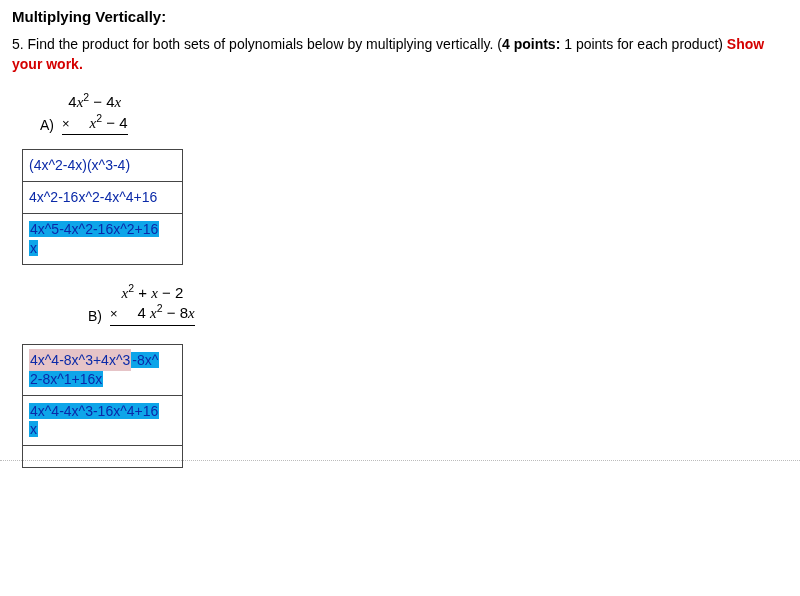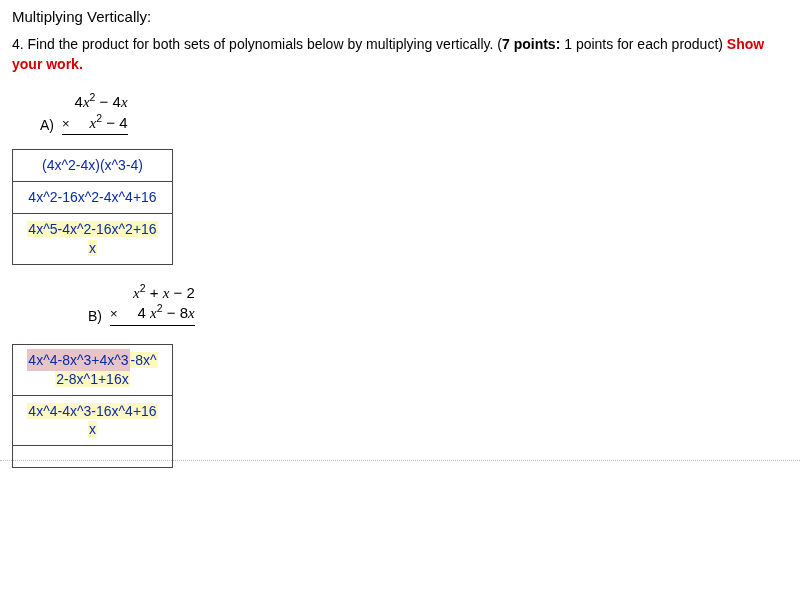--- a/index.html
+++ b/index.html
@@ -6,67 +6,67 @@
   body {
     font-family: Arial, Helvetica, sans-serif;
     font-size: 14px;
     color: #000;
     background: #fff;
     width: 800px;
     height: 596px;
     padding: 8px 12px;
     position: relative;
   }
-  .title { font-weight: normal; font-size: 15px; margin-bottom: 10px; }
+  .title { font-weight: bold; font-size: 15px; margin-bottom: 10px; }
   .question { font-size: 14px; line-height: 1.4; margin-bottom: 18px; }
   .bold { font-weight: bold; }
   .red-bold { color: #d40000; font-weight: bold; }
   .problem-block { margin-bottom: 18px; }
   .math-wrap { display: flex; align-items: flex-end; gap: 8px; margin-left: 28px; margin-bottom: 14px; }
   .label { font-size: 14px; margin-bottom: 2px; }
-  .vertical-mult { display: inline-block; text-align: right; font-size: 15px; line-height: 1.3; }
+  .vertical-mult { display: inline-block; text-align: center; font-size: 15px; line-height: 1.3; }
   .vm-line1 { white-space: nowrap; }
   .vm-line2 { display: flex; justify-content: flex-end; align-items: baseline; gap: 20px; border-bottom: 1.5px solid #000; padding-bottom: 1px; white-space: nowrap; }
   .times { font-size: 13px; }
   sup.p { font-size: 0.7em; vertical-align: super; line-height: 0; }
   .ital { font-style: italic; font-family: 'Times New Roman', serif; }
 
-  .answer-table { border-collapse: collapse; margin-bottom: 10px; text-align: center; }
+  .answer-table { border-collapse: collapse; margin-left: 10px; margin-bottom: 10px; }
   .answer-table td {
     border: 1px solid #454545;
     padding: 6px 6px;
     min-width: 160px;
     max-width: 162px;
     font-size: 14px;
     color: #0b2aa8;
     font-weight: 500;
     line-height: 1.35;
     word-break: break-word;
   }
-  .hl-purple { background: #fef9c3; padding: 0 1px; }
+  .hl-purple { background: #0ea5e9; padding: 0 1px; }
   .hl-pink { background: #e6c4c7; padding: 3px 1px; }
 
   .dash-divider {
     border: none;
     border-top: 1px dotted #bcbcbc;
     margin: 0;
     position: absolute;
     left: 0;
     width: 800px;
     top: 460px;
   }
   .empty-cell { height: 22px; }
 </style>
 </head>
 <body>
 
 <div class="title">Multiplying Vertically:</div>
 
 <div class="question">
-  <span>4. Find the product for both sets of polynomials below by multiplying vertically. (</span><span class="bold">7 points:</span><span> 1 points for each product) </span><span class="red-bold">Show your work.</span>
+  <span>5. Find the product for both sets of polynomials below by multiplying vertically. (</span><span class="bold">4 points:</span><span> 1 points for each product) </span><span class="red-bold">Show your work.</span>
 </div>
 
 <div class="problem-block">
   <div class="math-wrap">
     <span class="label">A)</span>
     <span class="vertical-mult">
       <div class="vm-line1">
         <span>4</span><span class="ital">x</span><sup class="p">2</sup><span> − 4</span><span class="ital">x</span>
       </div>
       <div class="vm-line2">

